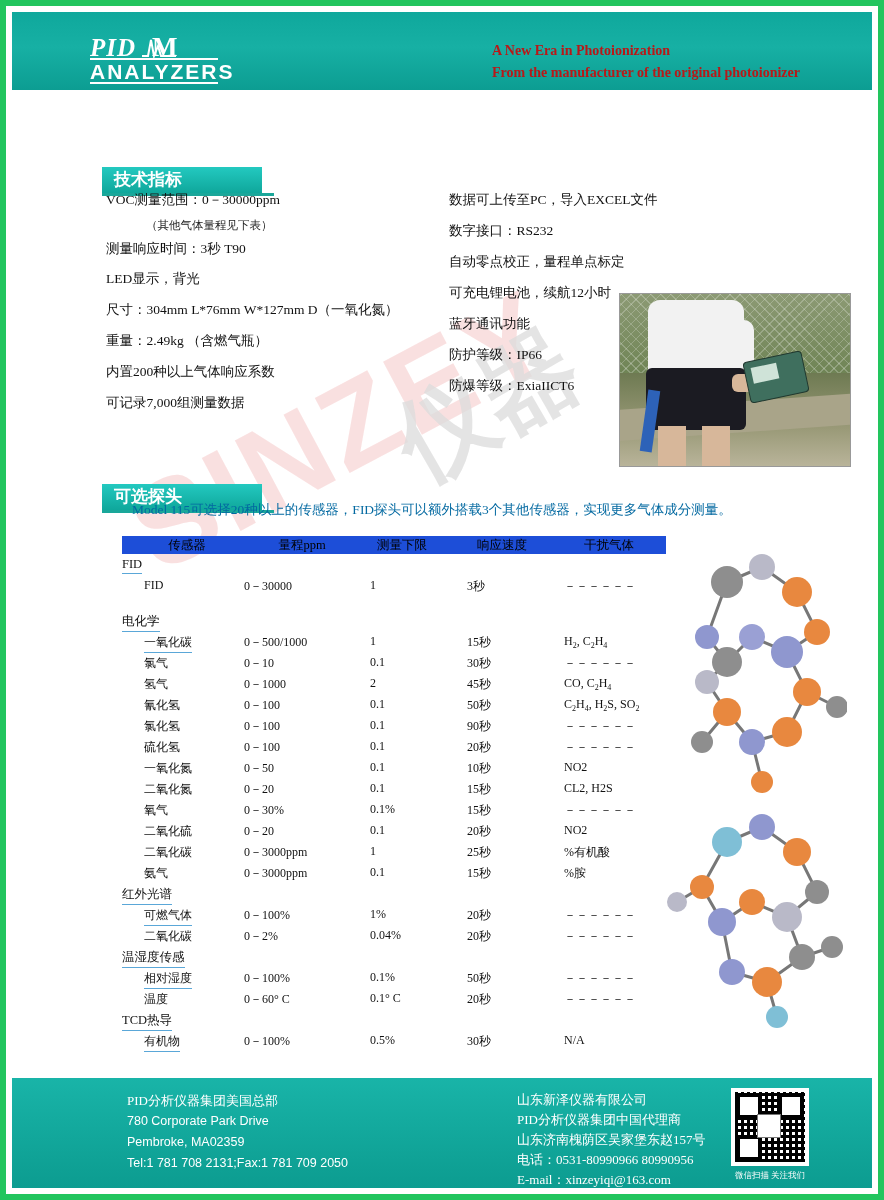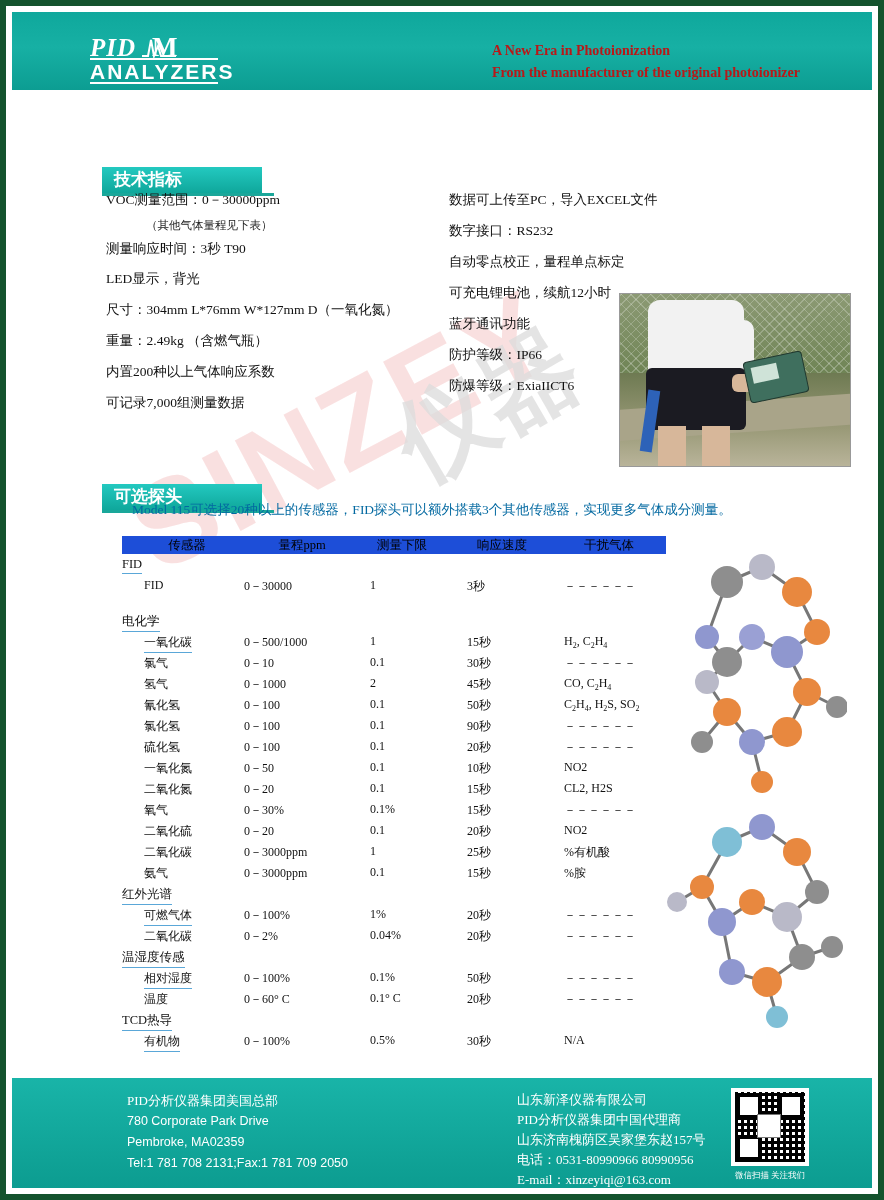--- a/index.html
+++ b/index.html
@@ -5,21 +5,21 @@
   html,body{margin:0;padding:0;}
   body{
     width:884px;height:1200px;
     background:#fff;
     font-family:"Liberation Serif", serif;
     position:relative;
     overflow:hidden;
   }
   .page{
     position:absolute;left:0;top:0;width:884px;height:1200px;
-    border:6px solid #14532d;
+    border:6px solid #22c55e;
     box-sizing:border-box;
     background:#ffffff;
   }
   .inner{
     position:absolute;left:6px;top:6px;right:6px;bottom:6px;
     background:#fff;
     overflow:hidden;
   }
   
   .header{

